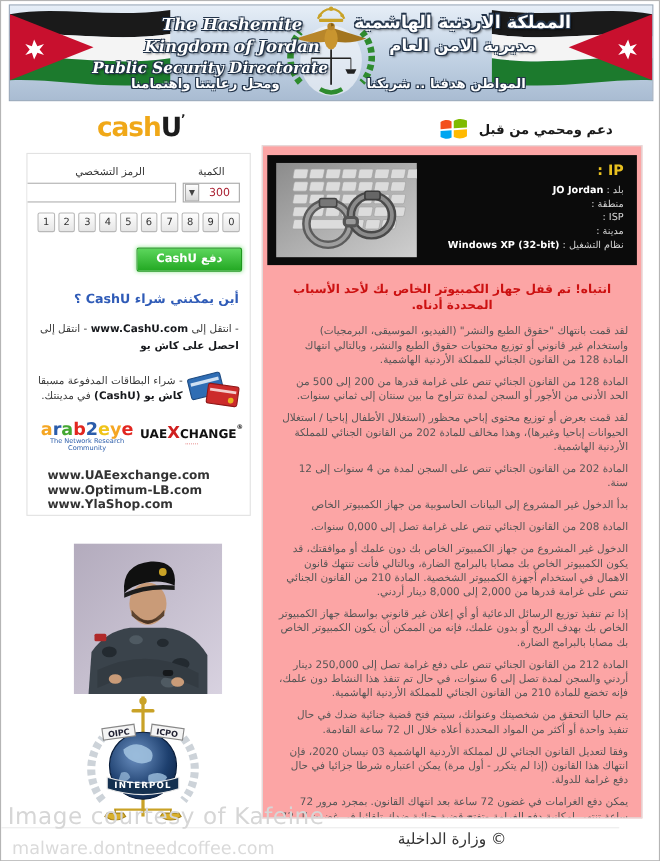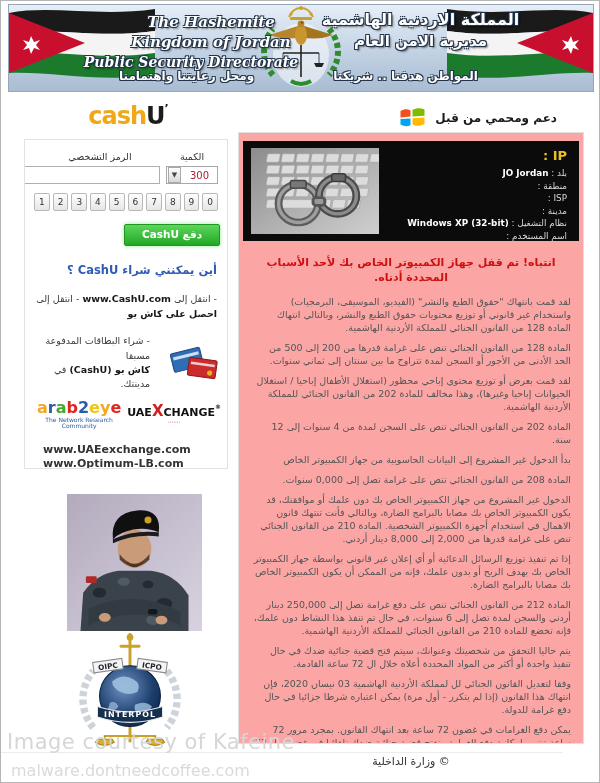--- a/index.html
+++ b/index.html
@@ -43,21 +43,21 @@
   .select-box .sel-arrow{width:14px;height:14px;margin:1px;background:linear-gradient(#fefefe,#d8d8d8);border:1px solid #aaa;font-size:7px;color:#444;display:flex;align-items:center;justify-content:center;}
   .code-input{flex:1;height:18px;border:1px solid #b0b0b0;box-sizing:border-box;font-size:10px;padding:0 3px;}
   .digits{display:flex;direction:ltr;gap:3px;padding:9px 9px 0;}
   .digit{width:16px;height:16px;font-size:9px;color:#333;background:linear-gradient(#fefefe,#e6e6e6);border:1px solid #b8b8b8;border-radius:2px;display:flex;align-items:center;justify-content:center;cursor:pointer;font-family:"DejaVu Sans",sans-serif;}
   .pay-row{padding:12px 7px 0;}
   .pay-btn{display:inline-block;width:94px;height:20px;line-height:19px;text-align:center;background:linear-gradient(#5cd65c,#23a823);border:1px solid #1d971d;border-radius:2px;color:#fff;font-size:10.5px;font-weight:bold;box-shadow:0 0 4px #9ce89c;cursor:pointer;}
   .buy-title{padding:17px 10px 0;color:#2f5bb7;font-weight:bold;font-size:11.5px;}
   .goto{padding:15px 10px 0;font-size:9.5px;color:#3a3a3a;line-height:1.55;}
   .goto .link{font-weight:bold;color:#16181c;cursor:pointer;}
   .goto .l2{font-weight:bold;color:#16181c;}
-  .cards-row{display:flex;align-items:center;gap:18px;padding:13px 7px 0;}
+  .cards-row{display:flex;align-items:center;gap:2px;padding:13px 7px 0;}
   .cards-svg{width:52px;height:38px;flex:none;}
   .cards-text{flex:1;font-size:9.5px;color:#3a3a3a;text-align:right;line-height:1.5;}
   .cards-text b{color:#16181c;}
   .logos-row{display:flex;direction:ltr;align-items:center;justify-content:space-between;padding:9px 6px 0;}
   .arabeye{font-size:16px;font-weight:bold;letter-spacing:0;line-height:1;text-align:center;}
   .arabeye .letters span:nth-of-type(1){color:#f5a623;}
   .arabeye .letters span:nth-of-type(2){color:#2a5caa;}
   .arabeye .letters span:nth-of-type(3){color:#44a832;}
   .arabeye .letters span:nth-of-type(4){color:#e2261f;}
   .arabeye .letters span:nth-of-type(5){color:#2a5caa;}
@@ -83,21 +83,21 @@
   .ip-info{flex:1;direction:rtl;padding:7px 12px 0 8px;color:#e6e6e6;}
   .ip-title{color:#e8c020;font-weight:bold;font-size:13px;margin-bottom:4px;}
   .ip-row{font-size:8.8px;line-height:12.5px;color:#d8d8d8;}
   .ip-row b{color:#fff;}
   .rp-flow{position:absolute;left:0;top:114px;width:100%;}
   .alert-heading{color:#cc1111;font-weight:bold;font-size:11px;text-align:center;direction:rtl;padding:8px 12px 0;line-height:1.4;}
   .paras{direction:rtl;padding:2px 12px 0;}
   .paras p{margin:7px 0 0;font-size:9.5px;line-height:13px;color:#555;text-align:right;}
 
   
-  .footer{position:absolute;left:237px;width:346px;top:754px;text-align:center;font-size:11px;color:#333;direction:rtl;}
+  .footer{position:absolute;left:237px;width:346px;top:754px;text-align:center;font-size:14px;color:#333;direction:rtl;}
   .wm-line{position:absolute;left:0;top:751px;width:562px;border-top:1px solid #ececec;}
   .wm1{position:absolute;left:6px;top:729px;font-size:21px;color:#d6d6d6;letter-spacing:0.5px;}
   .wm2{position:absolute;left:10px;top:760px;font-size:16px;color:#dadada;}
 </style>
 </head>
 <body>
 
 <div class="page">
 
   <div class="banner">
@@ -357,21 +357,20 @@
             <div class="ip-row"><span>بلد :</span> <b>JO Jordan</b></div>
 
             <div class="ip-row"><span>منطقة :</span> <b></b></div>
 
             <div class="ip-row"><span>ISP :</span> <b></b></div>
 
             <div class="ip-row"><span>مدينة :</span> <b></b></div>
 
             <div class="ip-row"><span>نظام التشغيل :</span> <b>Windows XP (32-bit)</b></div>
 
-            <div class="ip-row"><span>اسم المستخدم :</span> <b></b></div>
           </div>
       </div>
     </div>
     <div class="rp-flow">
       <div class="alert-heading">انتباه! تم قفل جهاز الكمبيوتر الخاص بك لأحد الأسباب المحددة أدناه.</div>
       <div class="paras">
 
       <p>لقد قمت بانتهاك "حقوق الطبع والنشر" (الفيديو، الموسيقى، البرمجيات) واستخدام غير قانوني أو توزيع محتويات حقوق الطبع والنشر، وبالتالي انتهاك المادة 128 من القانون الجنائي للمملكة الأردنية الهاشمية.</p>
           <p>المادة 128 من القانون الجنائي تنص على غرامة قدرها من 200 إلى 500 من الحد الأدنى من الأجور أو السجن لمدة تتراوح ما بين سنتان إلى ثماني سنوات.</p>
           <p>لقد قمت بعرض أو توزيع محتوى إباحي محظور (استغلال الأطفال إباحيا / استغلال الحيوانات إباحيا وغيرها)، وهذا مخالف للمادة 202 من القانون الجنائي للمملكة الأردنية الهاشمية.</p>

